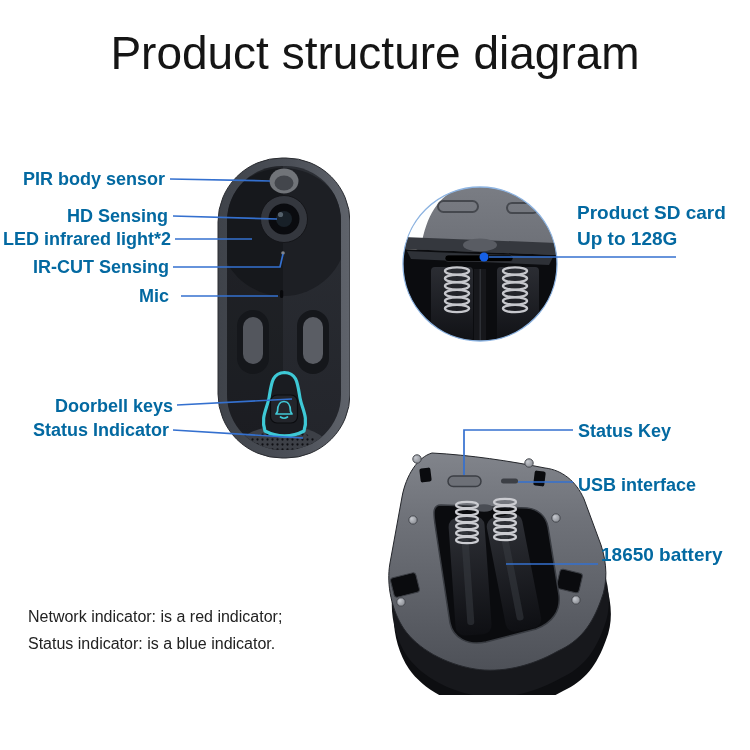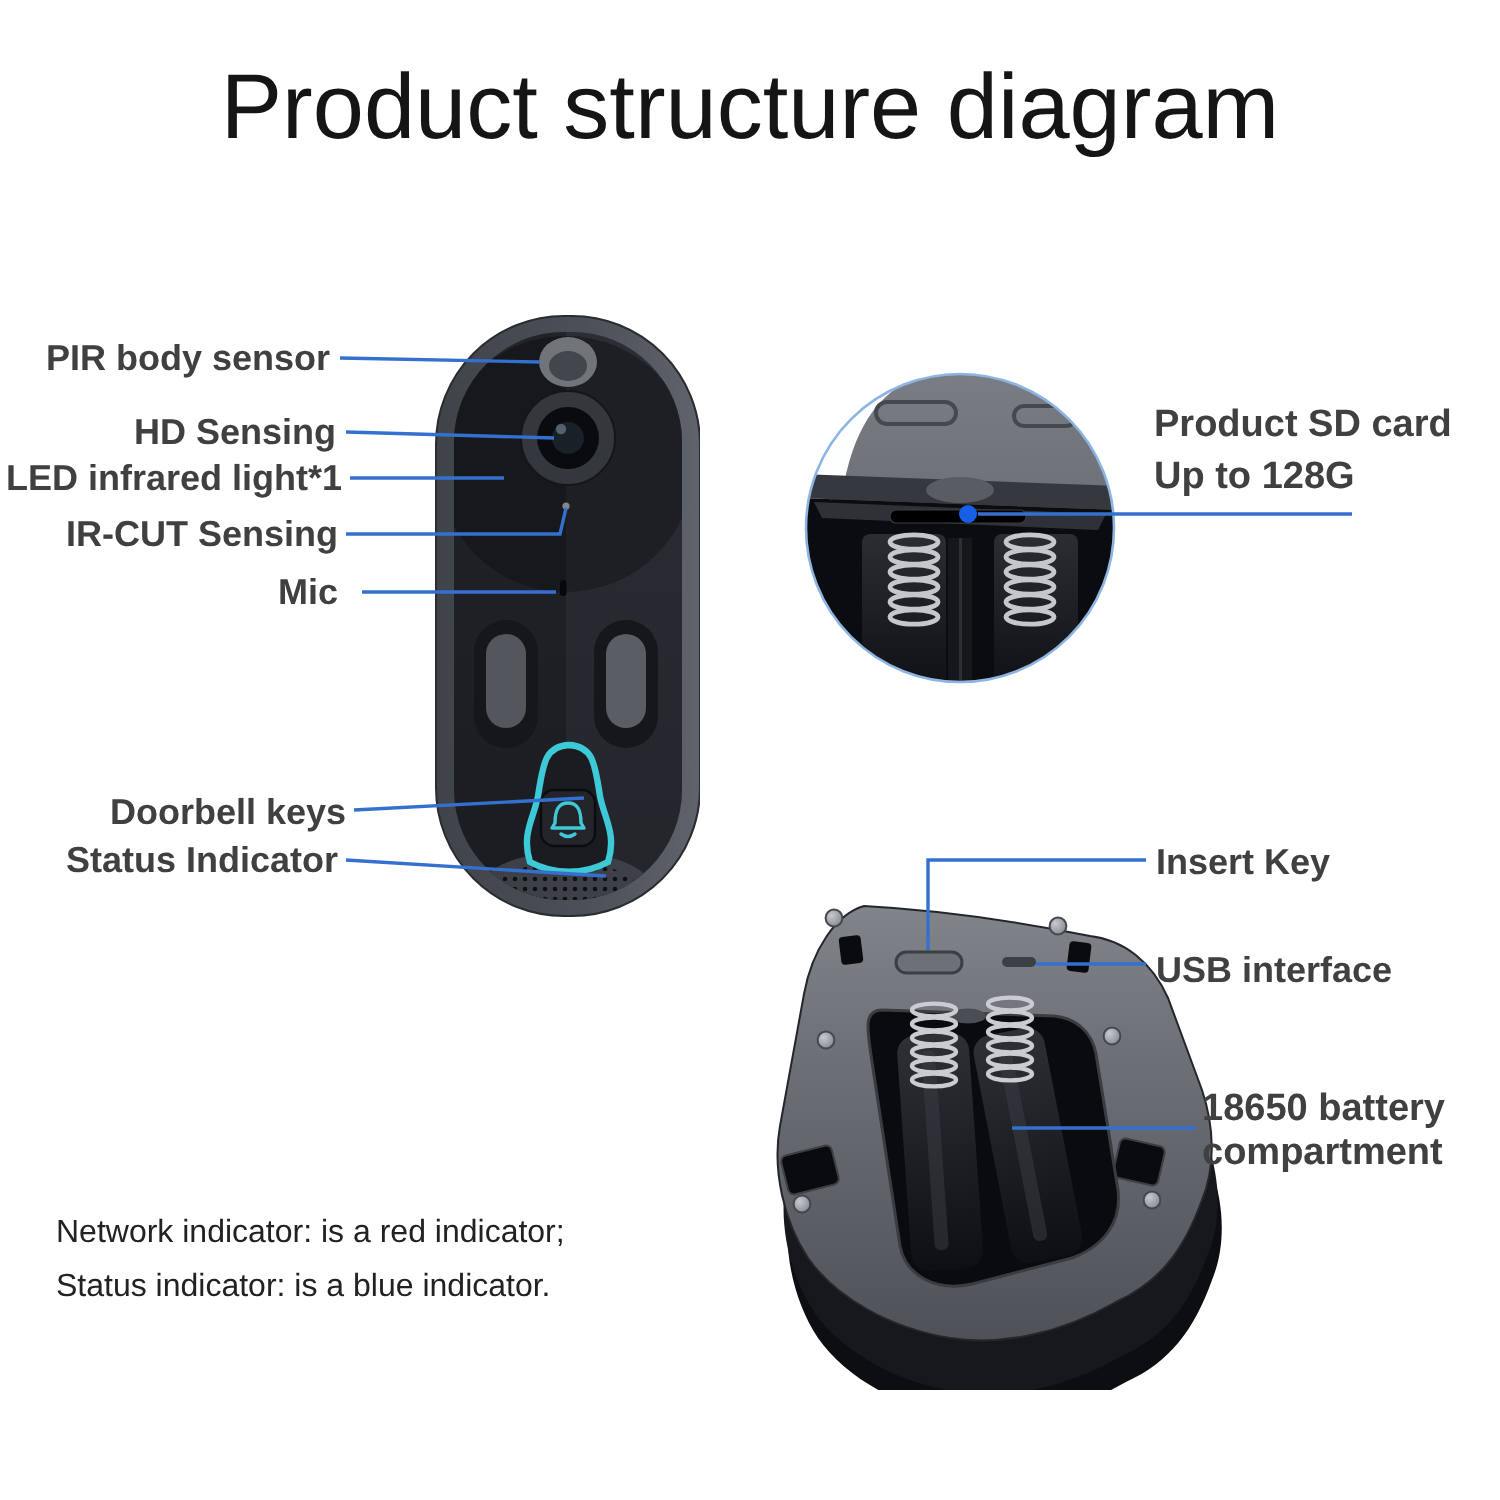--- a/index.html
+++ b/index.html
@@ -6,21 +6,21 @@
   body{
     width:750px;height:750px;position:relative;overflow:hidden;
     background:#ffffff;
     font-family:"Liberation Sans","DejaVu Sans",sans-serif;
   }
   .title{
     position:absolute;left:0;top:26px;width:750px;text-align:center;
     font-size:46px;font-weight:400;color:#151515;letter-spacing:0px;z-index:6;
   }
   .callout{
-    position:absolute;font-size:18px;font-weight:600;color:#404040;
+    position:absolute;font-size:18px;font-weight:600;color:#0369a1;
     white-space:nowrap;line-height:22px;z-index:6;
   }
   .callout.r{text-align:right;}
   #lbl-pir{right:585px;top:168px;}
   #lbl-hd{right:582px;top:205px;}
   #lbl-led{right:579px;top:228px;}
   #lbl-ircut{right:581px;top:256px;}
   #lbl-mic{right:581px;top:285px;}
   #lbl-doorbell{right:577px;top:395px;}
   #lbl-status{right:581px;top:419px;}
@@ -35,35 +35,34 @@
   .devbox{position:absolute;z-index:2;}
   #lines{position:absolute;left:0;top:0;z-index:5;pointer-events:none;}
 </style>
 </head>
 <body>
 
 <div class="title">Product structure diagram</div>
 
 <div class="callout r" id="lbl-pir">PIR body sensor</div>
 <div class="callout r" id="lbl-hd">HD Sensing</div>
-<div class="callout r" id="lbl-led">LED infrared light*1</div>
+<div class="callout r" id="lbl-led">LED infrared light*2</div>
 <div class="callout r" id="lbl-ircut">IR-CUT Sensing</div>
 <div class="callout r" id="lbl-mic">Mic</div>
 <div class="callout r" id="lbl-doorbell">Doorbell keys</div>
 <div class="callout r" id="lbl-status">Status Indicator</div>
 
 <div class="callout" id="lbl-sd">
   <div>Product SD card</div>
   <div>Up to 128G</div>
 </div>
-<div class="callout" id="lbl-reset">Insert Key</div>
+<div class="callout" id="lbl-reset">Status Key</div>
 <div class="callout" id="lbl-usb">USB interface</div>
 <div class="callout" id="lbl-batt">
   <div>18650 battery</div>
-  <div>compartment</div>
 </div>
 
 <div class="footer">
   <div>Network indicator: is a red indicator;</div>
   <div>Status indicator: is a blue indicator.</div>
 </div>
 
 <div class="devbox" style="left:210px;top:152px;width:140px;height:310px;">
 <svg width="140" height="310" viewBox="0 0 140 310" xmlns="http://www.w3.org/2000/svg">
   <defs>

